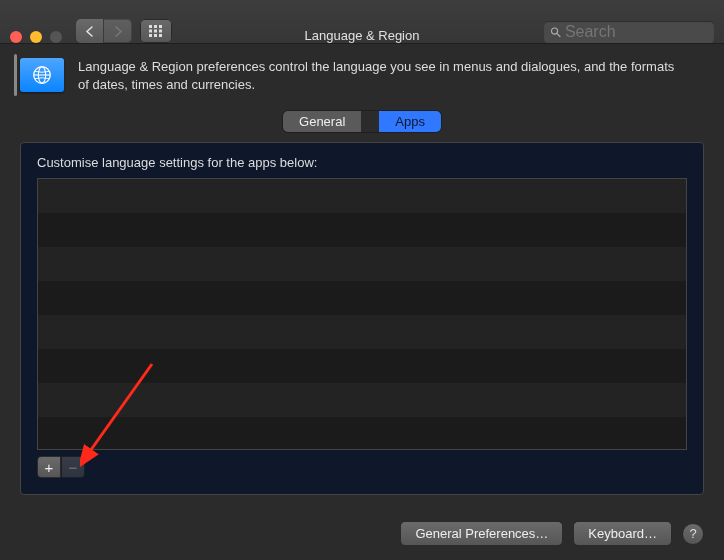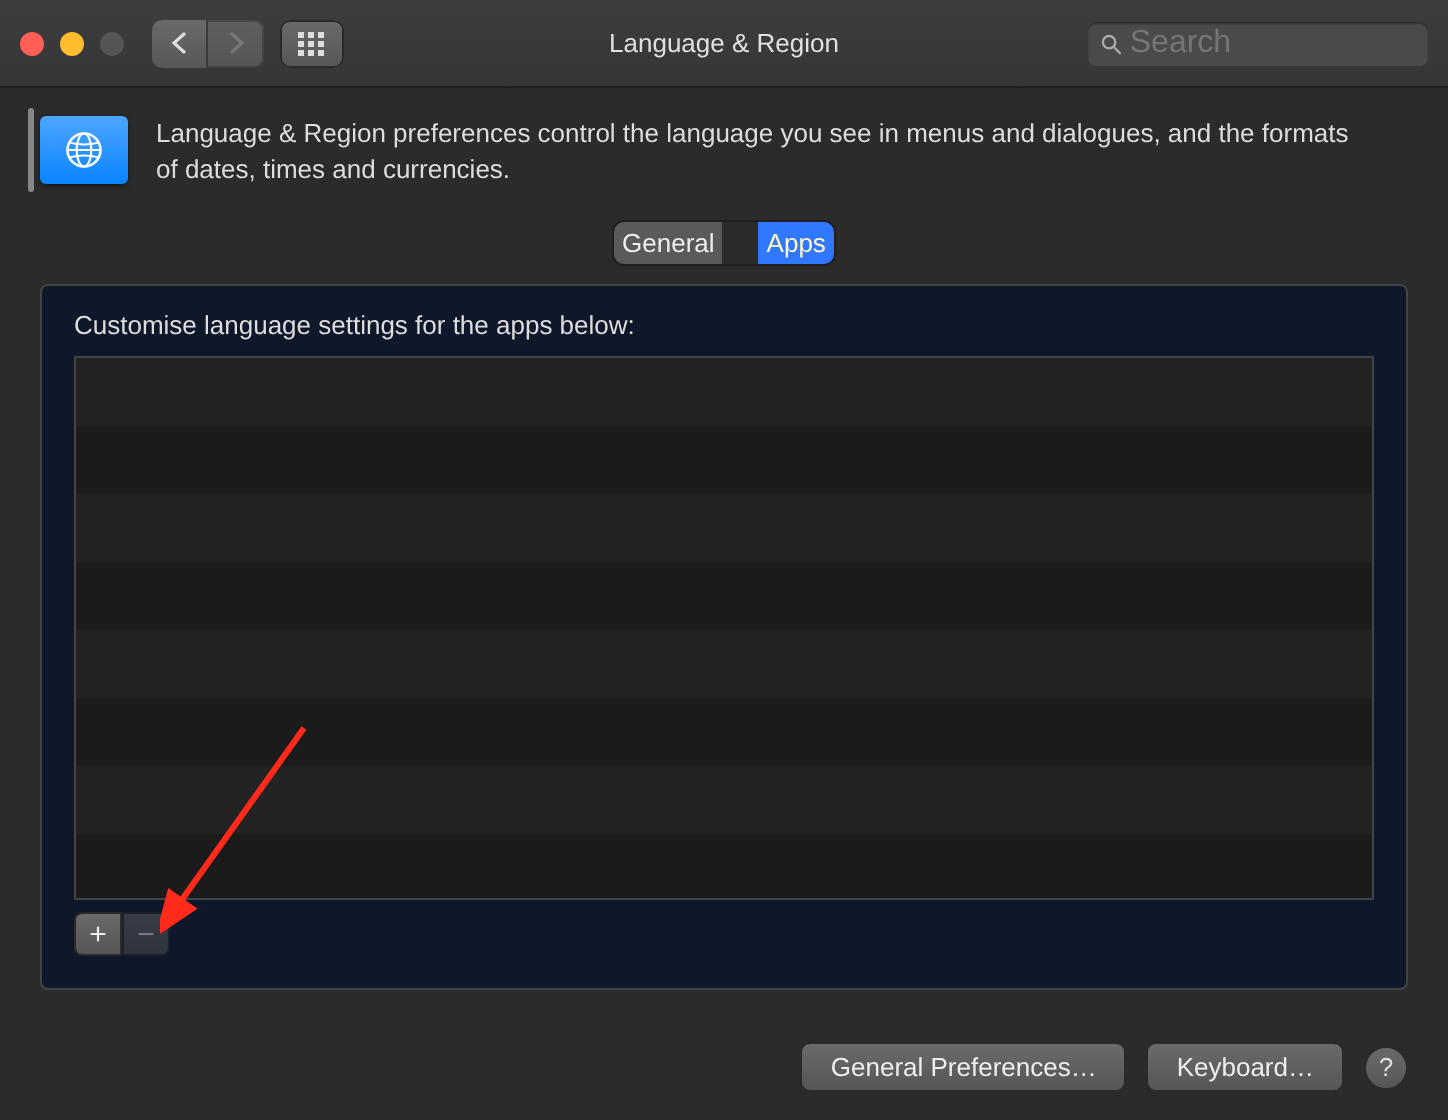--- a/index.html
+++ b/index.html
@@ -9,21 +9,21 @@
     background: #2b2b2b;
     font-family: -apple-system, "Helvetica Neue", Arial, sans-serif;
     color: #e6e6e6;
     overflow: hidden;
     position: relative;
   }
   .titlebar {
     height: 44px;
     background: linear-gradient(#3d3d3d,#363636);
     display: flex;
-    align-items: center;
+    align-items: flex-end;
     padding: 0 10px;
     gap: 8px;
     border-bottom: 1px solid #1e1e1e;
   }
   .traffic { display:flex; gap:8px; margin-right:6px;}
   .dot { width:12px; height:12px; border-radius:50%; }
   .dot.close{background:#ff5f57;}
   .dot.min{background:#febc2e;}
   .dot.max{background:#555;}
   .navseg {
@@ -72,24 +72,24 @@
     background:#888; border-radius:2px;
   }
   .flag svg{width:22px;height:22px;}
   .desc { font-size:13px; line-height:1.35; color:#ddd; max-width:600px;}
   .segtabs {
     display:flex; margin:18px auto 0; width:fit-content;
     border-radius:5px; overflow:hidden;
     box-shadow: 0 0 0 1px #1f1f1f;
   }
   .segtab {
-    padding:3px 4px; font-size:13px; background:#5a5a5a; color:#eee;
+    padding:3px 16px; font-size:13px; background:#5a5a5a; color:#eee;
     cursor:pointer;
   }
-  .segtab.active{ background:#2f78ff; color:#fef9c3;margin-left:18px;}
+  .segtab.active{ background:#2f78ff; color:#0f172a;margin-left:18px;}
   .panel {
     margin-top:10px;
     border:1px solid #444; border-radius:4px;
     padding:12px 16px 16px;
     background:#0f172a;
   }
   .panel-label{ font-size:13px; color:#ddd; margin-bottom:8px;}
   .listbox {
     height:272px; border:1px solid #444;
     background:#1f1f1f;

